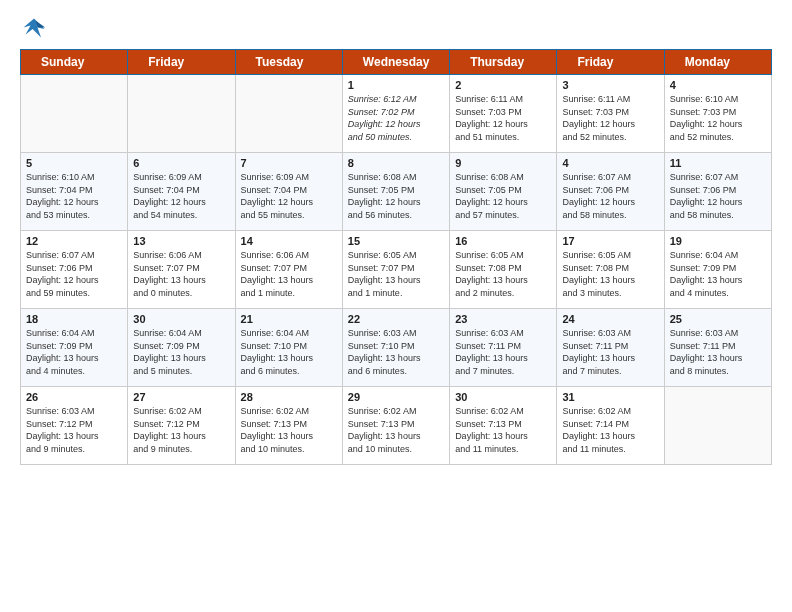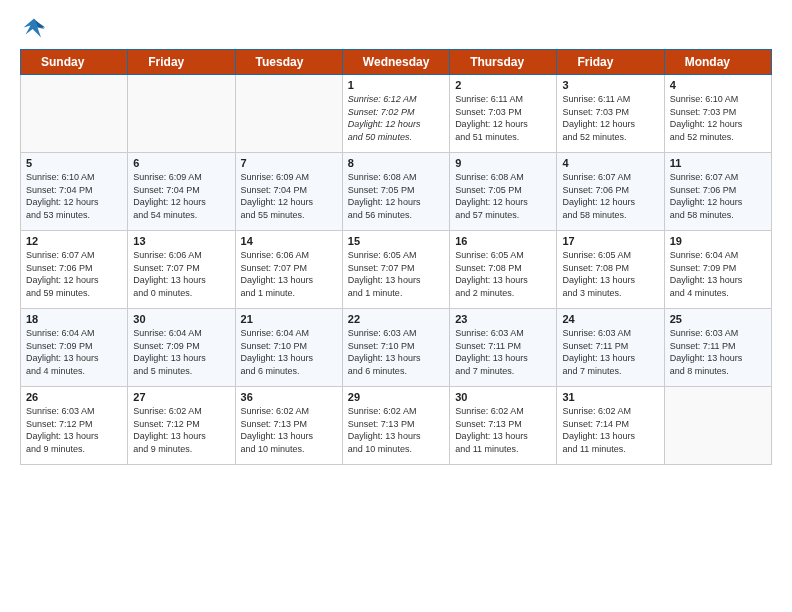--- a/index.html
+++ b/index.html
@@ -326,21 +326,21 @@
 and 9 minutes.</div>
           </td>
           <td>
             <span class="day-number">27</span>
             <div class="day-info" style="white-space: pre-line;">Sunrise: 6:02 AM
 Sunset: 7:12 PM
 Daylight: 13 hours
 and 9 minutes.</div>
           </td>
           <td>
-            <span class="day-number">36</span>
+            <span class="day-number">28</span>
             <div class="day-info" style="white-space: pre-line;">Sunrise: 6:02 AM
 Sunset: 7:13 PM
 Daylight: 13 hours
 and 10 minutes.</div>
           </td>
           <td>
             <span class="day-number">29</span>
             <div class="day-info" style="white-space: pre-line;">Sunrise: 6:02 AM
 Sunset: 7:13 PM
 Daylight: 13 hours

